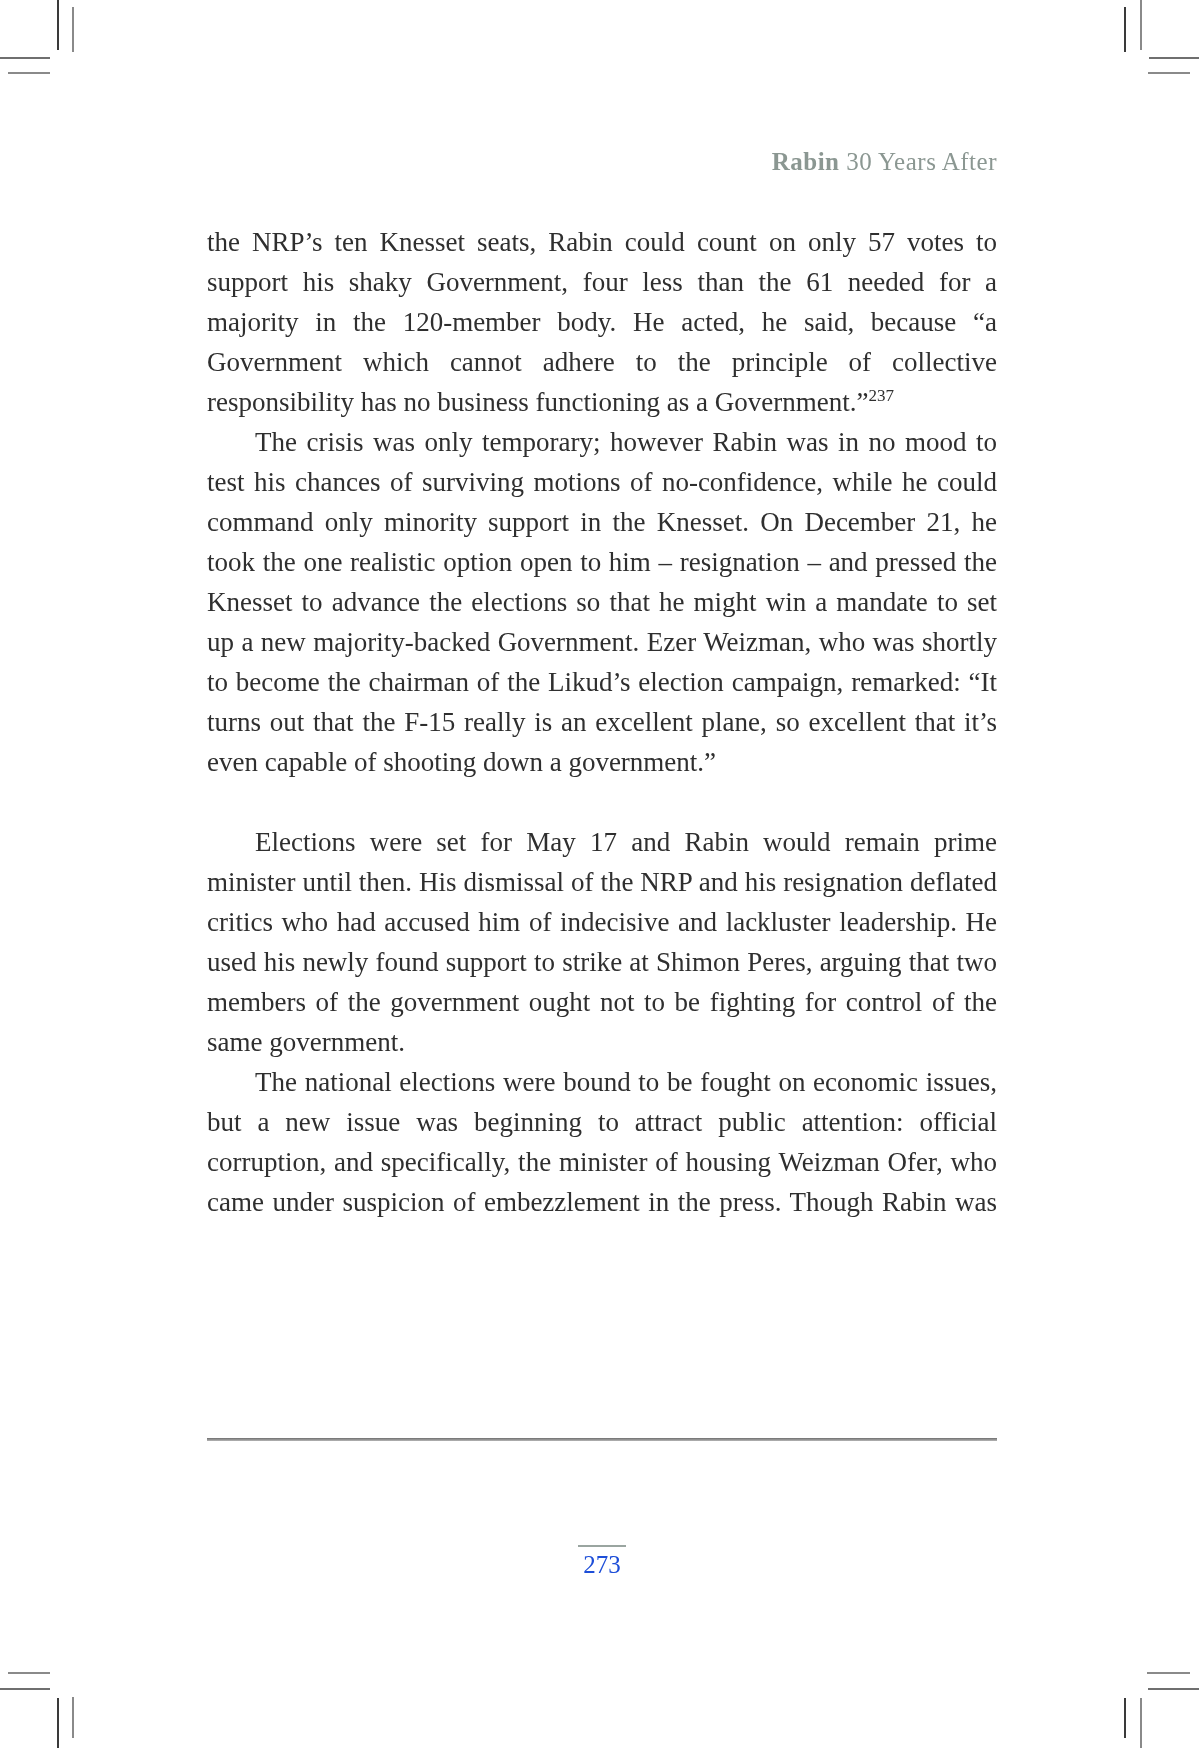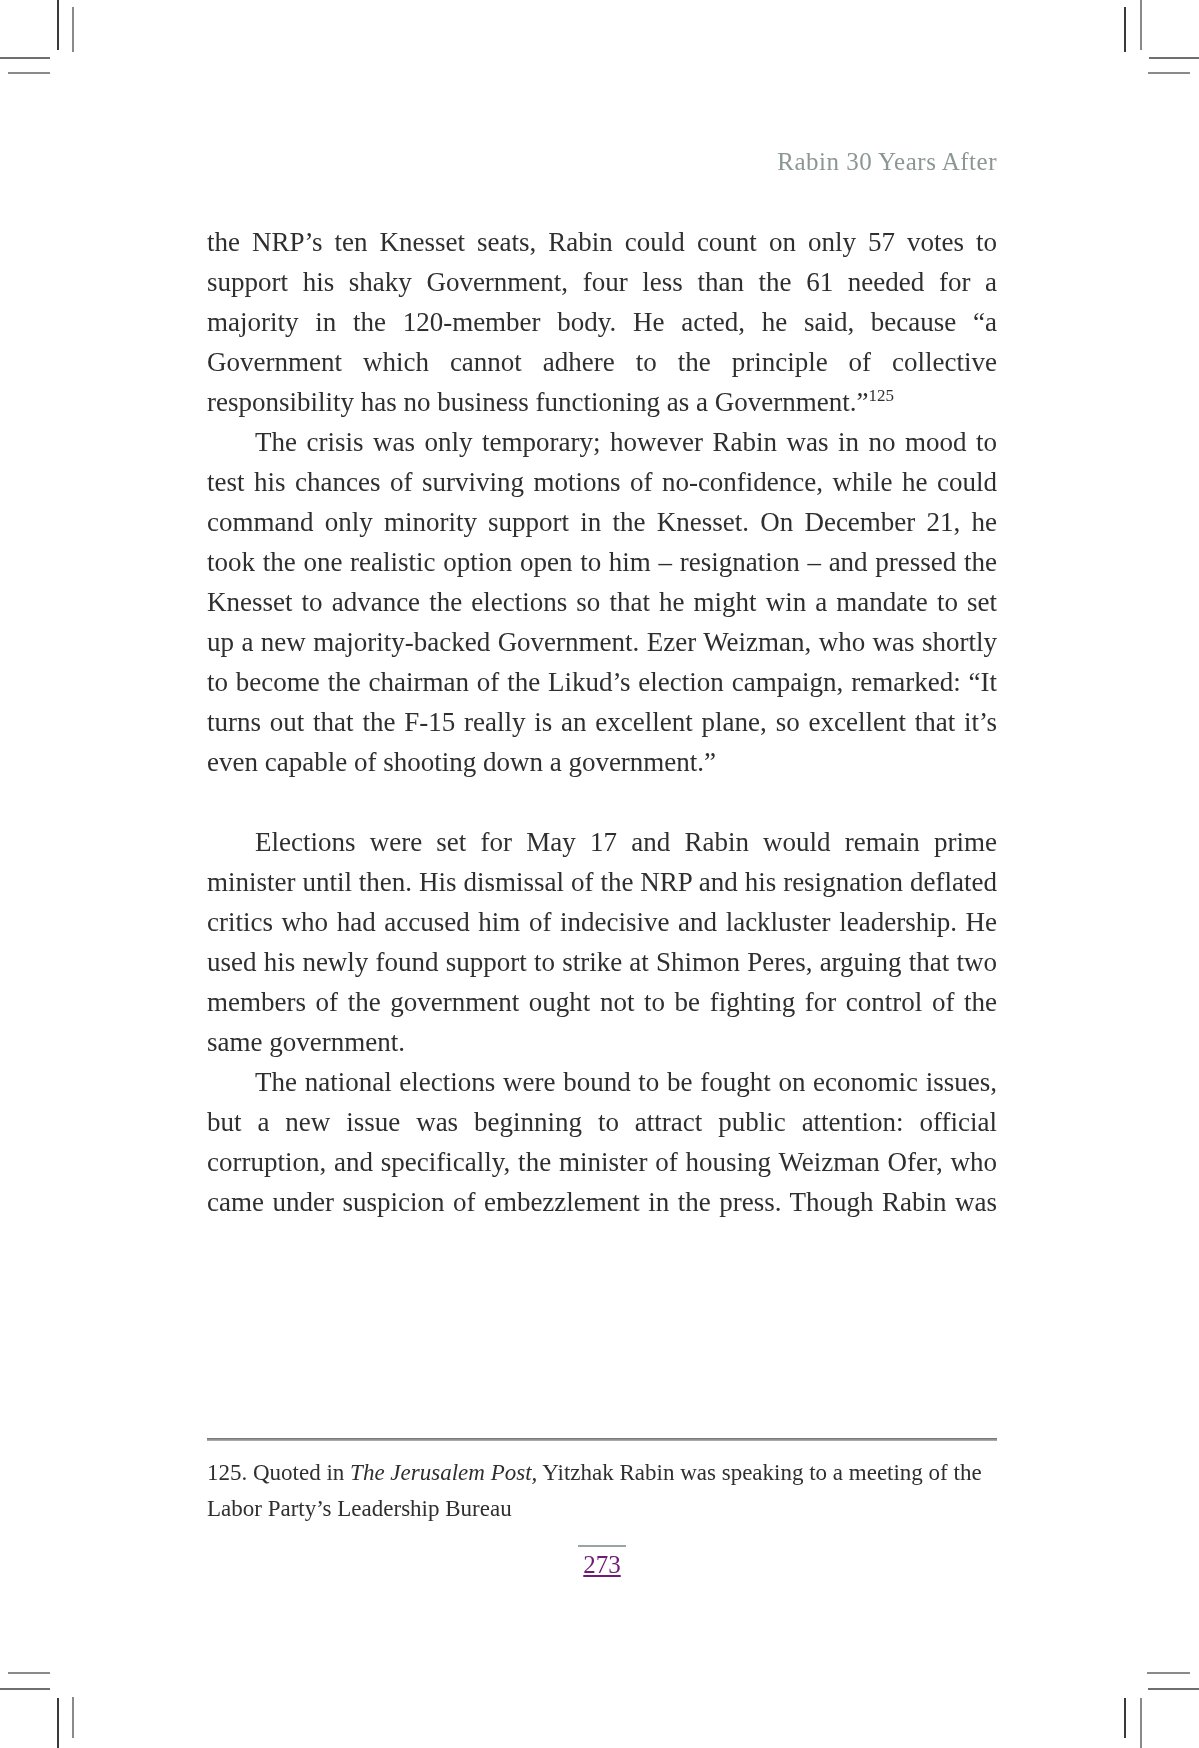--- a/index.html
+++ b/index.html
@@ -27,21 +27,21 @@
   }
 
   .running-header {
     text-align: right;
     font-size: 25px;
     line-height: 33px;
     color: #8b9792;
     margin-bottom: 44px;
     letter-spacing: 0.5px;
   }
-  .running-header .book-title { font-weight: normal; }
+  .running-header .book-title { font-weight: bold; }
 
   .body-text {
     font-size: 27px;
     line-height: 40px;
     text-align: justify;
     max-height: 1205px;
     overflow: hidden;
   }
   .body-text p { margin: 0; }
   .body-text p.indent { text-indent: 48px; }
@@ -75,22 +75,21 @@
   }
   .footnote-text .work-title { font-style: italic; }
 
   
   .page-number-block {
     position: absolute;
     left: 207px;
     top: 1545px;
     width: 790px;
     text-align: center;
-    color: #701a75;
-    text-decoration: underline;
+    color: #1d4ed8;
   }
   .page-number-rule {
     width: 48px;
     height: 2px;
     background: #9aa5a0;
     margin: 0 auto 3px auto;
   }
   .page-number {
     font-size: 25px;
     line-height: 30px;
@@ -119,32 +118,29 @@
 <div class="crop dark" style="left:1124px; top:1698px; width:2px; height:40px;"></div>
 <div class="crop" style="left:1140px; top:1698px; width:2px; height:50px;"></div>
 
 <div class="page-content">
 
   <div class="running-header">
     <span class="book-title">Rabin</span><span> 30 Years After</span>
   </div>
 
   <div class="body-text">
-    <p><span>the NRP’s ten Knesset seats, Rabin could count on only 57 votes to support his shaky Government, four less than the 61 needed for a majority in the 120-member body. He acted, he said, because “a Government which cannot adhere to the principle of collective responsibility has no business functioning as a Government.”</span><sup class="fn-ref">125</sup></p>
+    <p><span>the NRP’s ten Knesset seats, Rabin could count on only 57 votes to support his shaky Government, four less than the 61 needed for a majority in the 120-member body. He acted, he said, because “a Government which cannot adhere to the principle of collective responsibility has no business functioning as a Government.”</span><sup class="fn-ref">237</sup></p>
     <p class="indent">The crisis was only temporary; however Rabin was in no mood to test his chances of surviving motions of no-confidence, while he could command only minority support in the Knesset. On December 21, he took the one realistic option open to him – resignation – and pressed the Knesset to advance the elections so that he might win a mandate to set up a new majority-backed Government. Ezer Weizman, who was shortly to become the chairman of the Likud’s election campaign, remarked: “It turns out that the F-15 really is an excellent plane, so excellent that it’s even capable of shooting down a government.”</p>
     <div class="para-gap"></div>
     <p class="indent">Elections were set for May 17 and Rabin would remain prime minister until then. His dismissal of the NRP and his resignation deflated critics who had accused him of indecisive and lackluster leadership. He used his newly found support to strike at Shimon Peres, arguing that two members of the government ought not to be fighting for control of the same government.</p>
     <p class="indent cont-last">The national elections were bound to be fought on economic issues, but a new issue was beginning to attract public attention: official corruption, and specifically, the minister of housing Weizman Ofer, who came under suspicion of embezzlement in the press. Though Rabin was</p>
   </div>
 
 </div>
 
 <div class="footnote-block">
   <div class="footnote-rule"></div>
-  <div class="footnote-text">
-    <span>125. Quoted in </span><span class="work-title">The Jerusalem Post,</span><span> Yitzhak Rabin was speaking to a meeting of the Labor Party’s Leadership Bureau</span>
-  </div>
 </div>
 
 <div class="page-number-block">
   <div class="page-number-rule"></div>
   <div class="page-number">273</div>
 </div>
 
 </body></html>

